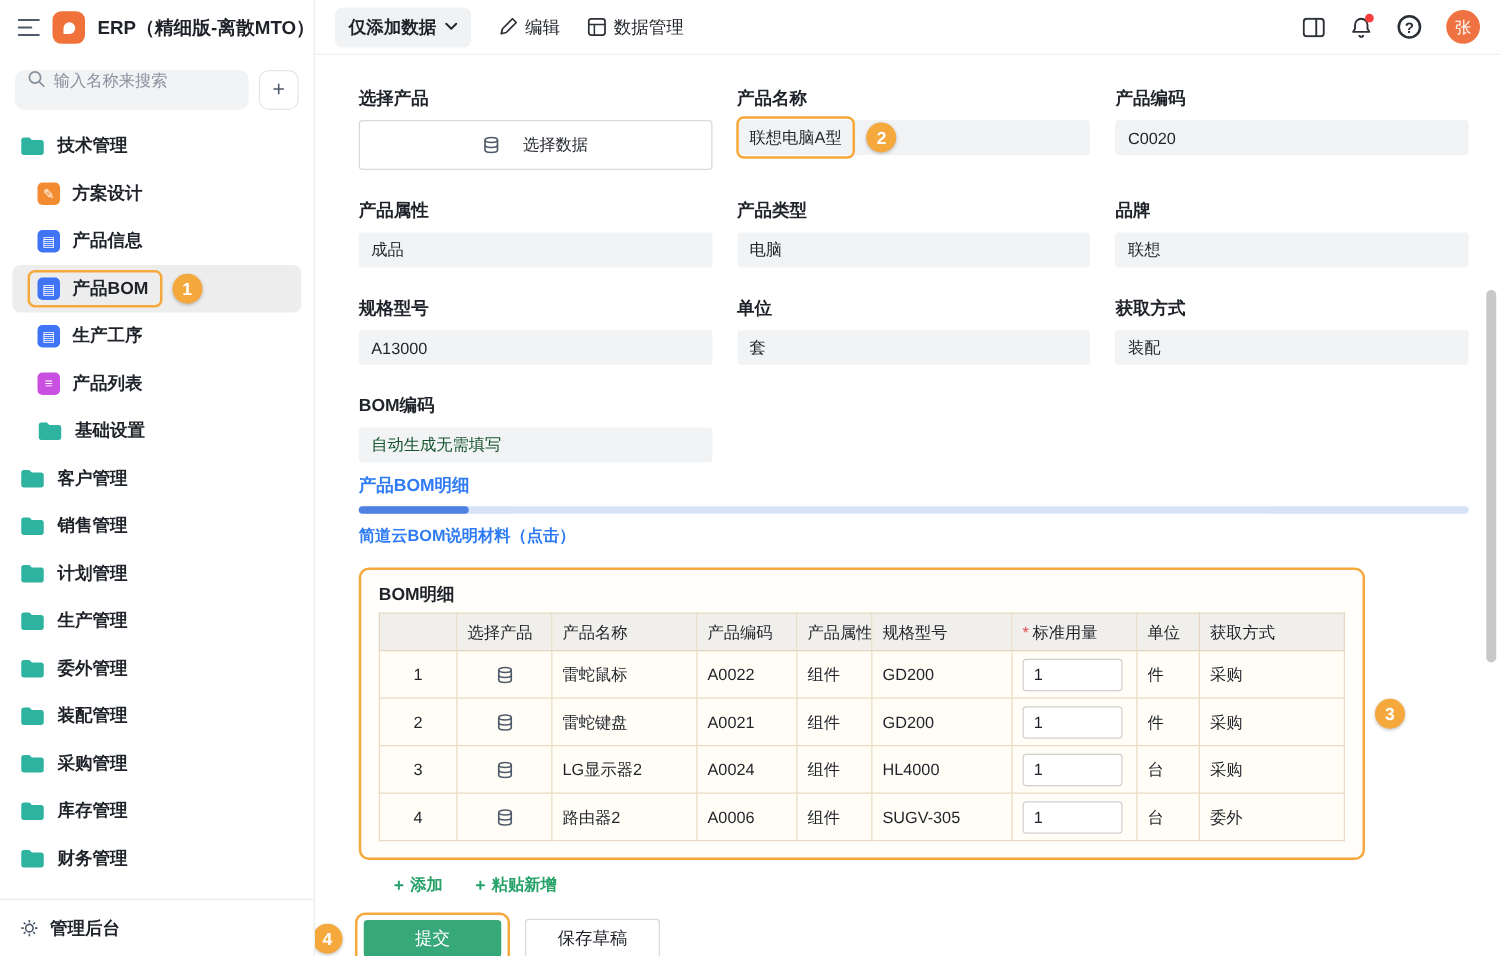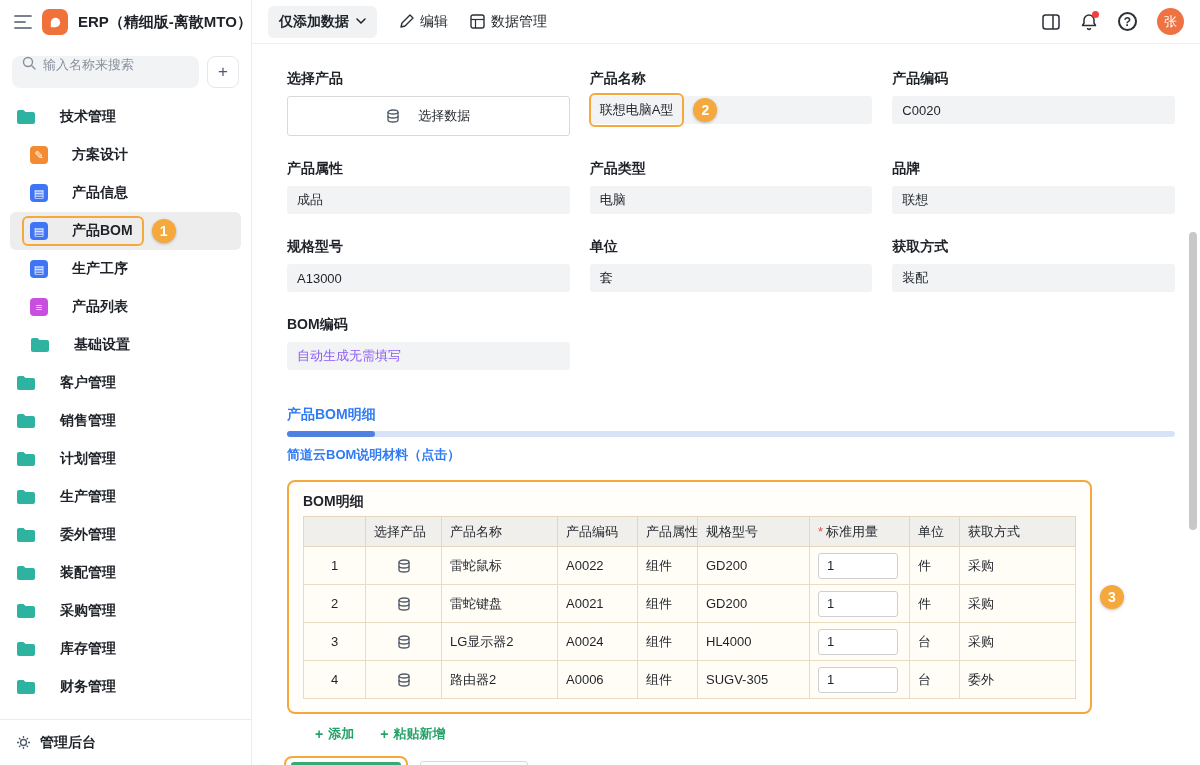--- a/index.html
+++ b/index.html
@@ -24,39 +24,39 @@
 .main{display:flex;height:721px}
 
 .sidebar{width:252px;flex:0 0 252px;border-right:1px solid #ececec;display:flex;flex-direction:column;padding-top:10px}
 .search-row{display:flex;gap:8px;padding:2px 12px 10px}
 .search-box{flex:1;height:32px;background:#f2f3f5;border-radius:8px;display:flex;align-items:flex-start;gap:7px;padding:0 10px;color:#8a919f;font-size:13px;cursor:text}
 .add-btn{width:32px;height:32px;border:1px solid #e5e6eb;background:#fff;border-radius:8px;font-size:17px;color:#4e5969;display:flex;align-items:center;justify-content:center;cursor:pointer;font-family:inherit}
 .nav{flex:1;overflow:hidden}
 .nav-item{height:38px;display:flex;align-items:center;padding-left:16px;cursor:pointer;font-size:14px}
 .nav-item.lvl1{padding-left:30px}
 .nav-item.selected{background:#ededed;border-radius:6px;margin:0 10px;padding-left:20px}
-.nav-label{margin-left:24px;font-weight:bold;color:#1f2329;white-space:nowrap}
+.nav-label{margin-left:10px;font-weight:bold;color:#1f2329;white-space:nowrap}
 .glyph-icon{width:18px;height:18px;border-radius:4px;color:#fff;font-size:11px;display:flex;align-items:center;justify-content:center;flex:0 0 18px}
 .folder-ic{display:flex;align-items:center;flex:0 0 20px}
 .annot-wrap{display:flex;align-items:center;border:2px solid #f5a83c;border-radius:6px;padding:4px 9px 4px 6px;margin-left:-8px;background:transparent}
 .callout-badge{width:24px;height:24px;border-radius:50%;background:#f5a83c;color:#fff;font-weight:bold;font-size:14px;display:flex;align-items:center;justify-content:center;box-shadow:0 1px 3px rgba(0,0,0,.25);flex:0 0 24px}
 .nav-item .callout-badge{margin-left:8px}
 .sidebar-footer{margin-top:auto;height:46px;border-top:1px solid #ececec;display:flex;align-items:center;gap:9px;padding:0 16px;font-weight:bold;cursor:pointer}
 
 .content{flex:1;padding:26px 25px 0 35px;position:relative;overflow:hidden;background:#fff}
 .form-grid{display:grid;grid-template-columns:repeat(3,1fr);column-gap:20px;row-gap:24px;width:888px}
 .field label{display:block;font-weight:bold;font-size:14px;margin-bottom:8px}
 .input{height:28px;background:#f2f3f5;border-radius:3px;display:flex;align-items:center;padding:0 10px;font-size:13px;color:#1f2329}
-.input.placeholder{color:#8b5cf6}
+.input.placeholder{color:#14532d}
 .select-btn{width:100%;height:40px;background:#fff;border:1px solid #d9d9d9;border-radius:3px;display:flex;align-items:center;justify-content:center;gap:18px;font-size:13px;color:#1f2329;cursor:pointer;font-family:Liberation Sans, sans-serif}
 .name-input{padding:0;overflow:visible}
 .value-box{height:34px;display:flex;align-items:center;border:2px solid #f5a83c;border-radius:6px;padding:0 9px;margin-left:-1px}
 .name-input .callout-badge{margin-left:9px}
 
-.tab-section{margin-top:36px;width:888px}
+.tab-section{margin-top:10px;width:888px}
 .tab-label{color:#2f7bf5;font-weight:bold;font-size:14px;cursor:pointer}
 .tab-track{margin-top:7px;height:6px;background:#d7e4f8;border-radius:3px;position:relative}
 .tab-ind{position:absolute;left:0;top:0;height:6px;width:88px;background:#4f81e3;border-radius:3px}
 .doc-link{display:inline-block;margin-top:9px;color:#2f7bf5;font-size:13px;font-weight:bold;text-decoration:none;cursor:pointer}
 
 .bom-box{margin-top:16px;width:805px;border:2px solid #f5a83c;border-radius:8px;padding:11px 14px 13px;position:relative;background:#fffefb}
 .bom-title{font-weight:bold;font-size:14px;margin-bottom:5px}
 .badge3{position:absolute;right:-34px;top:50%;transform:translateY(-50%)}
 table.bom{width:100%;border-collapse:collapse;table-layout:fixed;font-size:13px}
 .bom th{height:30px;background:#f0efec;border:1px solid #e4d7bd;font-weight:normal;text-align:left;padding:0 8px;color:#1f2329;overflow:hidden;white-space:nowrap}

